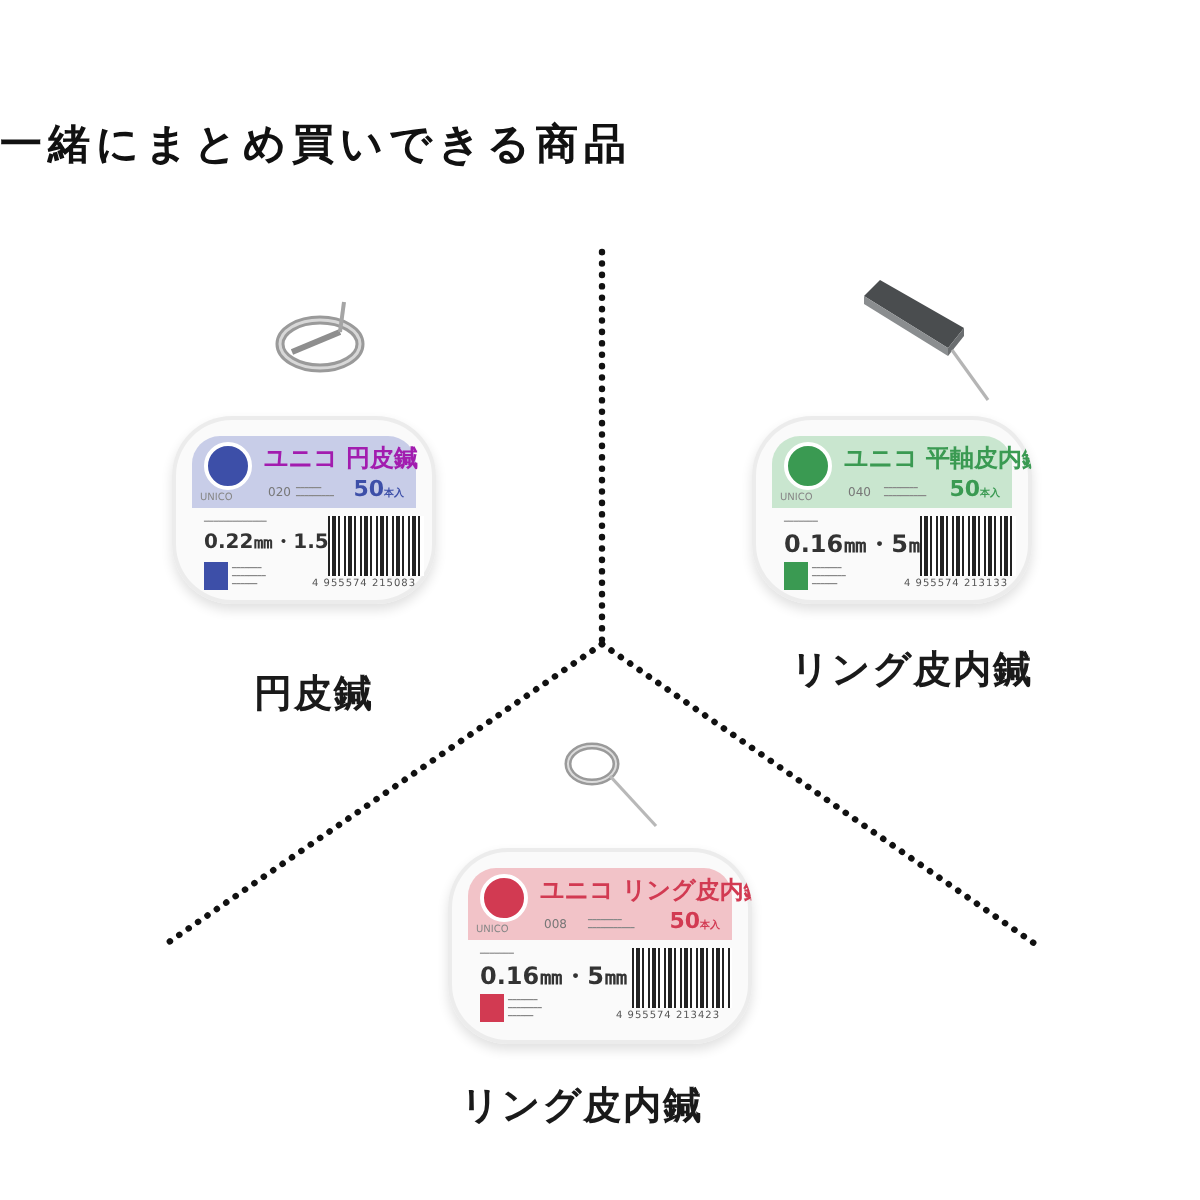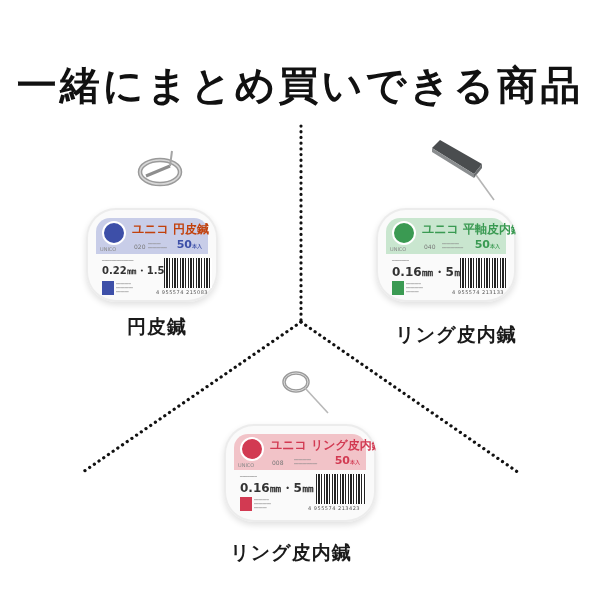--- a/index.html
+++ b/index.html
@@ -1,19 +1,19 @@
 <!DOCTYPE html>
 <html><head>
 <meta charset="utf-8">
 <style>
   html, body { margin:0; padding:0; }
   body { width:600px; height:600px; background:#ffffff; position:relative; overflow:hidden;
          font-family:"DejaVu Sans", "Liberation Sans", sans-serif; color:#1a1a1a; }
-  .title { position:absolute; top:58px; left:0; width:600px; text-align:center;
-           font-size:40px; font-weight:bold; letter-spacing:3px; color:#111; }
+  .title { position:absolute; top:58px; left:0; width:600px; 
+           font-size:21px; font-weight:bold; letter-spacing:3px; color:#111; }
   .lines { position:absolute; left:0; top:0; width:600px; height:600px; pointer-events:none; }
   .label { position:absolute; font-size:19px; font-weight:bold; color:#1a1a1a; letter-spacing:1px;
            transform:translateX(-50%); white-space:nowrap; }
 
   
   .pkg { position:absolute; border-radius:30px; background:#fafafa;
          box-shadow: 0 3px 6px rgba(0,0,0,0.12), inset 0 0 0 2px #ececec; overflow:hidden; }
   .pkg .band { position:absolute; left:10px; right:10px; top:10px; height:36px; border-radius:14px 14px 0 0; }
   .pkg .logo { position:absolute; left:16px; top:13px; width:24px; height:24px; border-radius:50%;
                border:2px solid #fff; box-sizing:border-box; }
@@ -51,35 +51,35 @@
     <ellipse cx="28" cy="24" rx="20" ry="12" fill="none" stroke="#9a9a9a" stroke-width="4.5"></ellipse>
     <ellipse cx="28" cy="24" rx="20" ry="12" fill="none" stroke="#d8d8d8" stroke-width="1.5"></ellipse>
     <line x1="14" y1="28" x2="38" y2="18" stroke="#8e8e8e" stroke-width="3"></line>
     <line x1="38" y1="18" x2="40" y2="3" stroke="#a5a5a5" stroke-width="2"></line>
   </svg>
 
   <div class="pkg" style="left:86px;top:208px;width:132px;height:94px;">
     <div class="band" style="background:#c8cde8"></div>
     <div class="logo" style="background:#3d4fa8"></div>
     <div class="logo-text">UNICO</div>
-    <div class="brand" style="color:#c2410c;font-size:12px">ユニコ 円皮鍼</div>
+    <div class="brand" style="color:#a21caf;font-size:12px">ユニコ 円皮鍼</div>
     <div class="code">020</div>
     <div class="tiny" style="left:62px">━━━━━━<br>━━━━━━━━━</div>
     <div class="count" style="color:#3d4fa8">
       <span>50</span><small>本入</small>
     </div>
     <div class="spec-cap">━━━━━━━━━━━━━</div>
     <div class="spec" style="font-size:10px">0.22㎜・1.5㎜・2.6㎜</div>
     <div class="maker" style="background:#3d4fa8"></div>
     <div class="maker-txt">━━━━━━━<br>━━━━━━━━<br>━━━━━━</div>
     <div class="barcode" style="left:78px"></div>
     <div class="bar-num" style="left:70px;top:81px">4 955574 215083</div>
   </div>
 
-  <div class="label" style="left:157px;top:314px">円皮鍼</div>
+  <div class="label" style="left:157px;top:334px">円皮鍼</div>
 </div>
 
 <div>
   <svg class="pin" style="left:420px;top:134px" width="80" height="72" viewBox="0 0 80 72">
     <polygon points="12,14 20,6 62,30 54,40" fill="#4a4d4f"></polygon>
     <polygon points="12,14 54,40 54,44 12,18" fill="#8a8d8f"></polygon>
     <polygon points="54,40 62,30 62,34 54,44" fill="#6b6e70"></polygon>
     <line x1="56" y1="41" x2="74" y2="66" stroke="#b5b5b5" stroke-width="1.6"></line>
   </svg>
 

